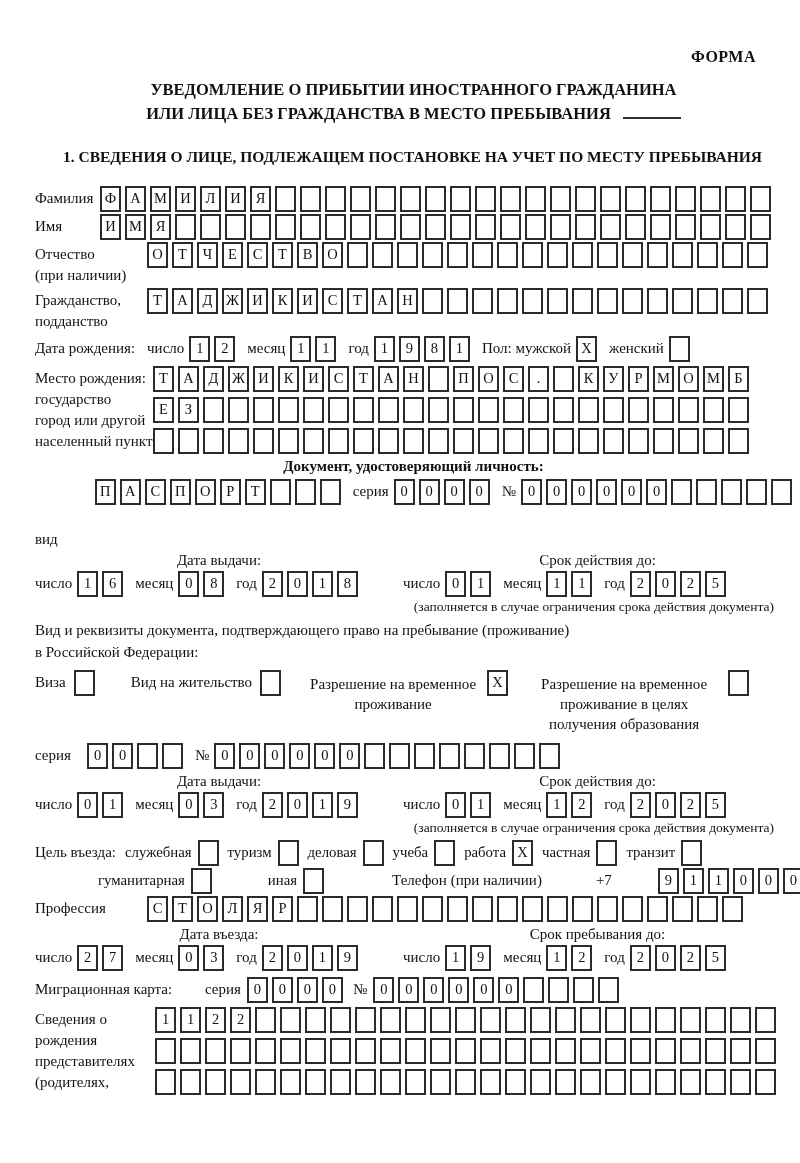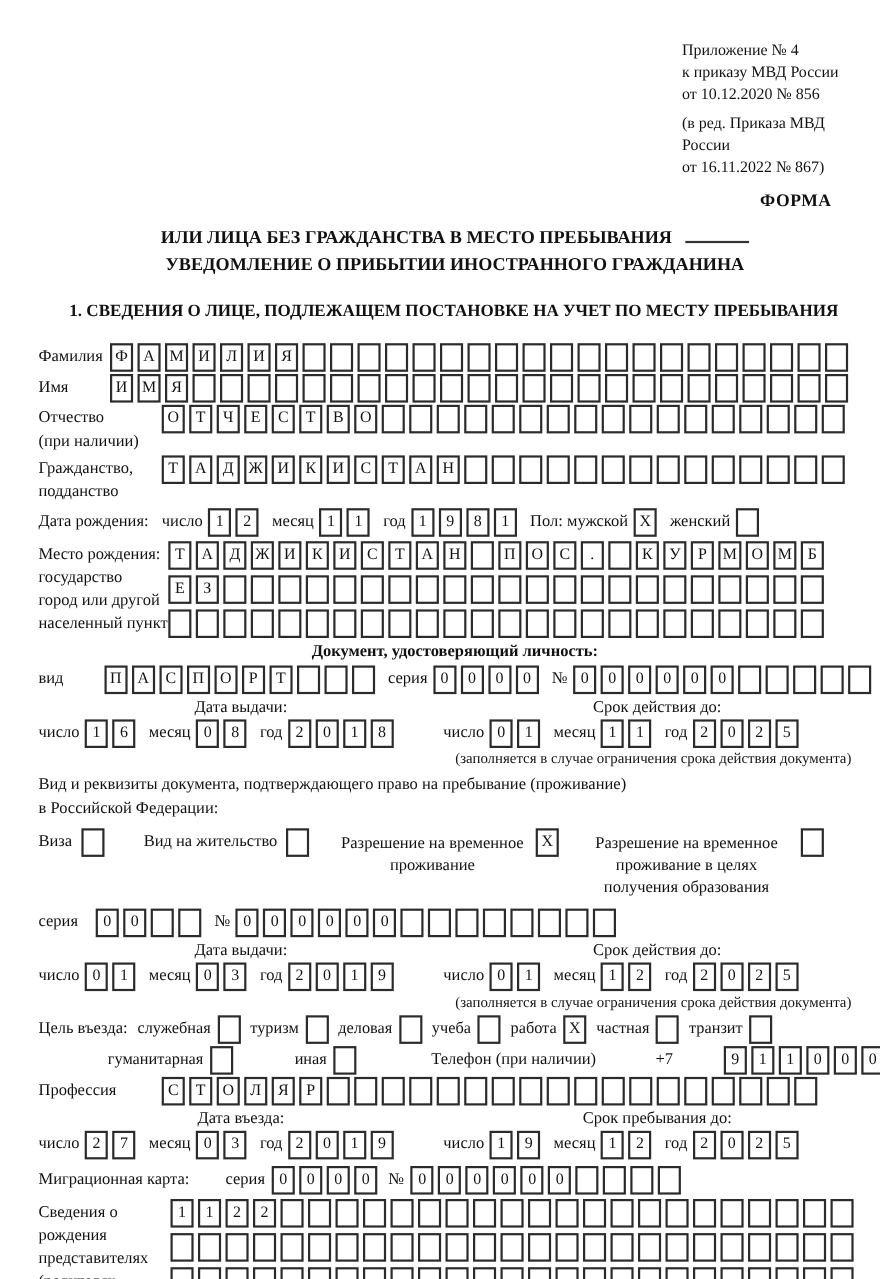--- a/index.html
+++ b/index.html
@@ -44,33 +44,26 @@
   .popt .cells{margin-left:6px;}
   .indent63{padding-left:63px;gap:40px;}
   .phone-prefix{padding-top:4px;margin:0 6px 0 14px;}
   .mt4{margin-top:4px;}.mt6{margin-top:6px;}
 </style>
 </head>
 <body>
 
 <div class="page">
 
-  <div class="top-right">
-    <div>Приложение № 4</div>
-    <div>к приказу МВД России</div>
-    <div>от 10.12.2020 № 856</div>
-    <div class="amend">(в ред. Приказа МВД России</div>
-    <div>от 16.11.2022 № 867)</div>
-  </div>
 
   <div class="forma">ФОРМА</div>
 
   <div class="title">
+    <div>УВЕДОМЛЕНИЕ О ПРИБЫТИИ ИНОСТРАННОГО ГРАЖДАНИНА</div>
     <div><span>ИЛИ ЛИЦА БЕЗ ГРАЖДАНСТВА В МЕСТО ПРЕБЫВАНИЯ</span><span class="blank-line"></span></div>
-    <div>УВЕДОМЛЕНИЕ О ПРИБЫТИИ ИНОСТРАННОГО ГРАЖДАНИНА</div>
   </div>
 
   <div class="section-head">1. СВЕДЕНИЯ О ЛИЦЕ, ПОДЛЕЖАЩЕМ ПОСТАНОВКЕ НА УЧЕТ ПО МЕСТУ ПРЕБЫВАНИЯ</div>
 
   <div class="frow">
     <span class="lbl w65">Фамилия</span>
     <span class="cells">
         <span class="cell">Ф</span>
         <span class="cell">А</span>
         <span class="cell">М</span>
@@ -316,21 +309,21 @@
           <span class="cell"></span>
           <span class="cell"></span>
           <span class="cell"></span>
         </span>
     </div>
   </div>
 
   <div class="center-bold">Документ, удостоверяющий личность:</div>
 
   <div class="frow">
-    <span class="lbl" style="width:60px;">вид</span>
+    <span class="lbl" style="width:60px;margin-top:48px;">вид</span>
     <span class="cells">
         <span class="cell">П</span>
         <span class="cell">А</span>
         <span class="cell">С</span>
         <span class="cell">П</span>
         <span class="cell">О</span>
         <span class="cell">Р</span>
         <span class="cell">Т</span>
         <span class="cell"></span>
         <span class="cell"></span>

